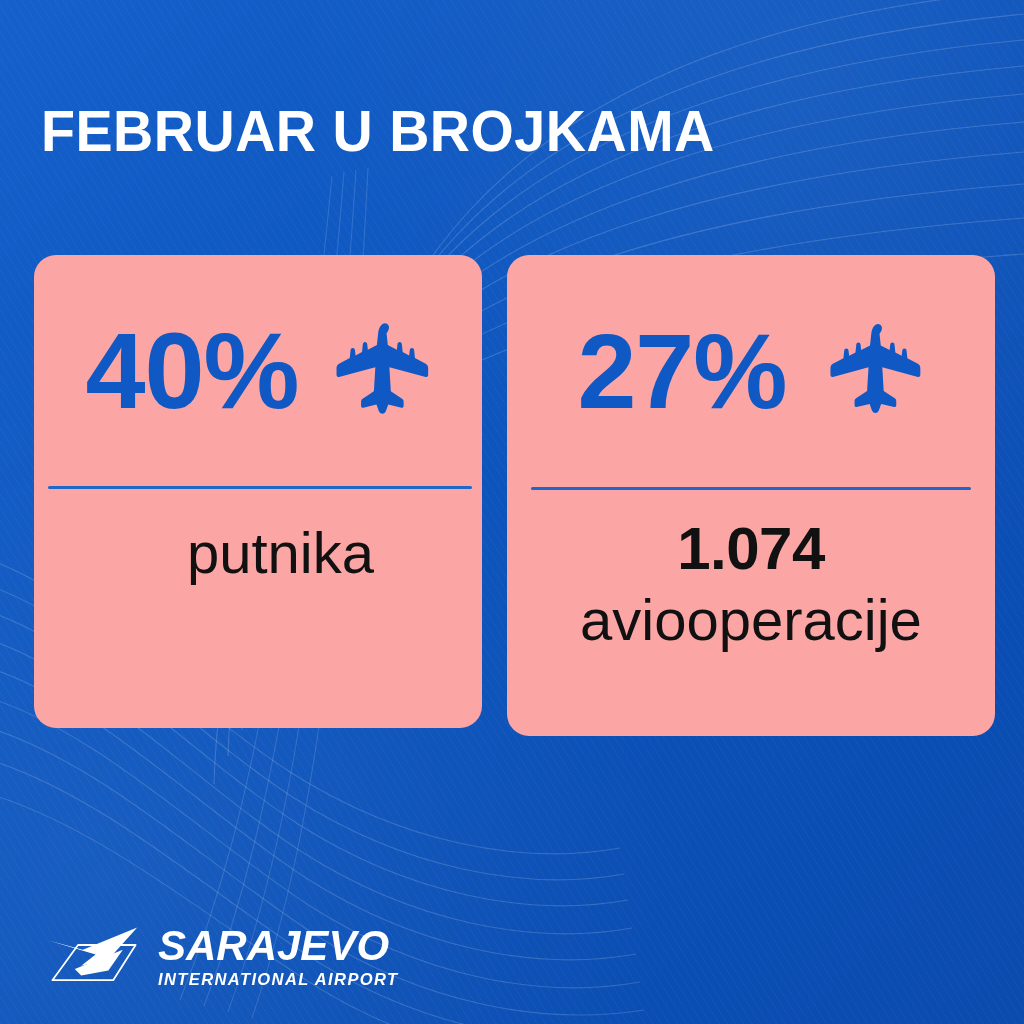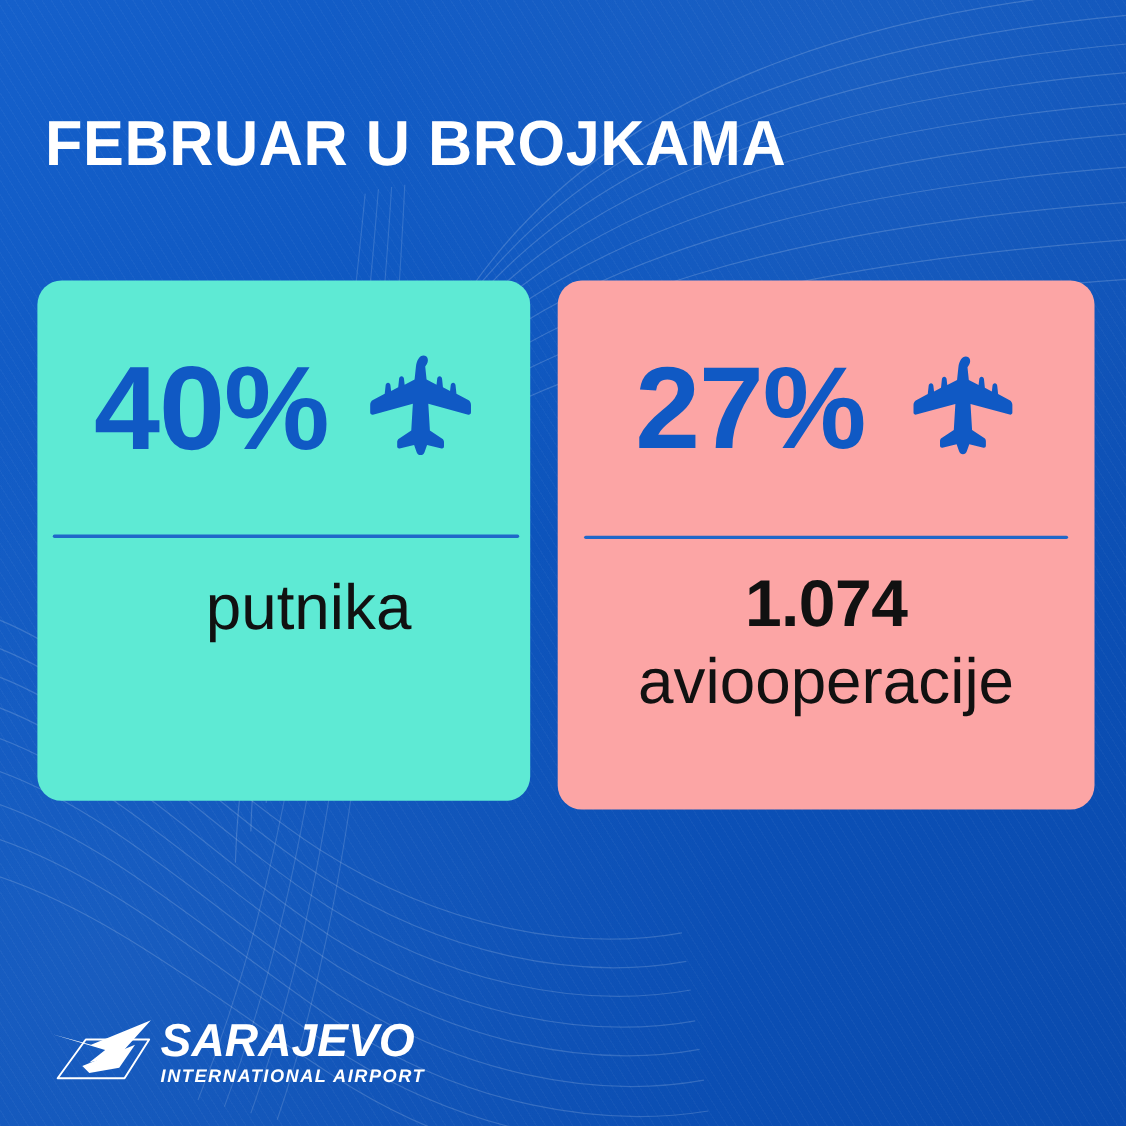--- a/index.html
+++ b/index.html
@@ -64,21 +64,21 @@
     top: 255px;
     border-radius: 22px;
     box-sizing: border-box;
     display: flex;
     flex-direction: column;
   }
   .card-passengers {
     left: 34px;
     width: 448px;
     height: 473px;
-    background: #5eead4;
+    background: #fca5a5;
   }
   .card-operations {
     left: 507px;
     width: 488px;
     height: 481px;
     background: #fca5a5;
   }
 
   .card-top {
     display: flex;
@@ -132,21 +132,21 @@
   .card-passengers .unit { font-size: 58px; line-height: 72px; margin-left: 45px; }
   .card-operations .unit { font-size: 58px; line-height: 72px; }
 
   
   .logo {
     position: absolute;
     left: 46px;
     top: 922px;
     display: flex;
     align-items: center;
-    gap: 4px;
+    gap: 16px;
   }
   .logo-mark { width: 96px; height: 70px; display: block; }
   .logo-words {
     display: flex;
     flex-direction: column;
     justify-content: center;
     color: #ffffff;
   }
   .logo-name {
     font-size: 42px;

